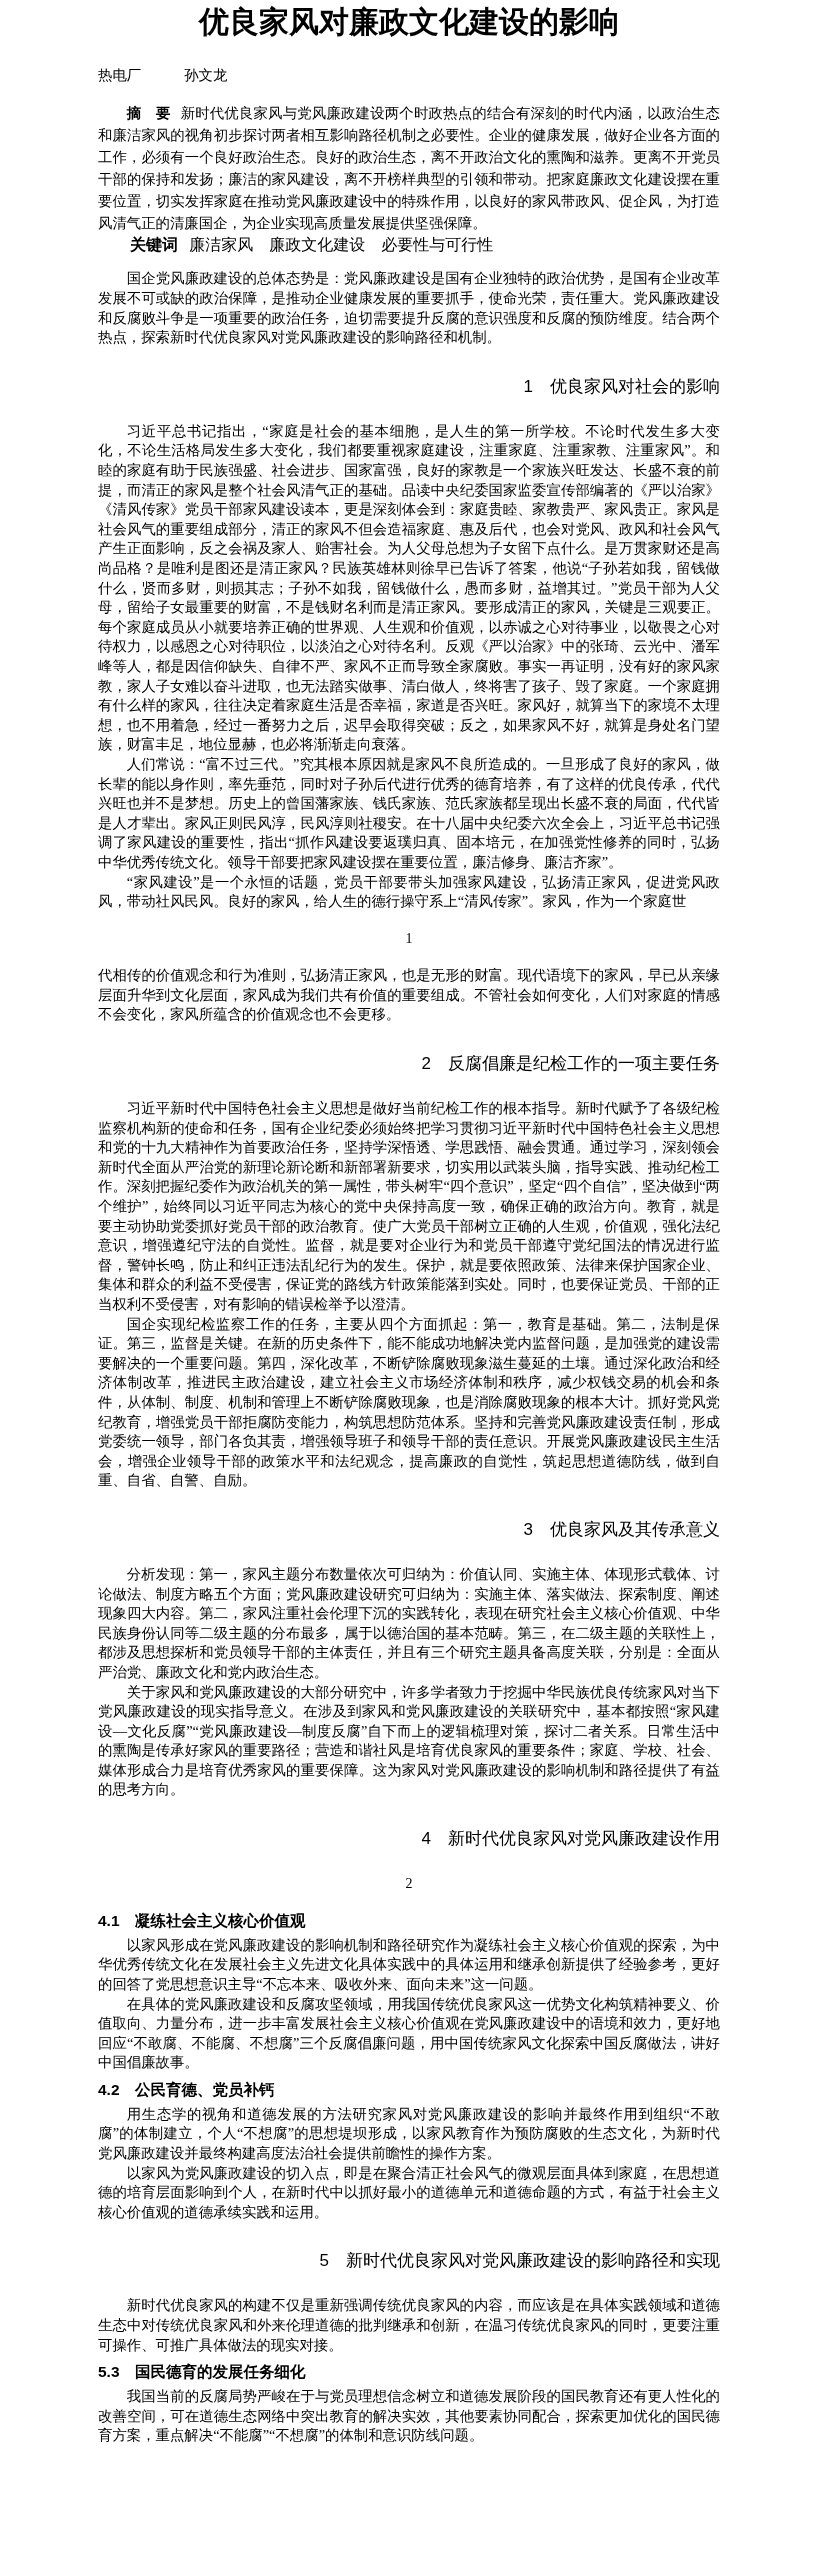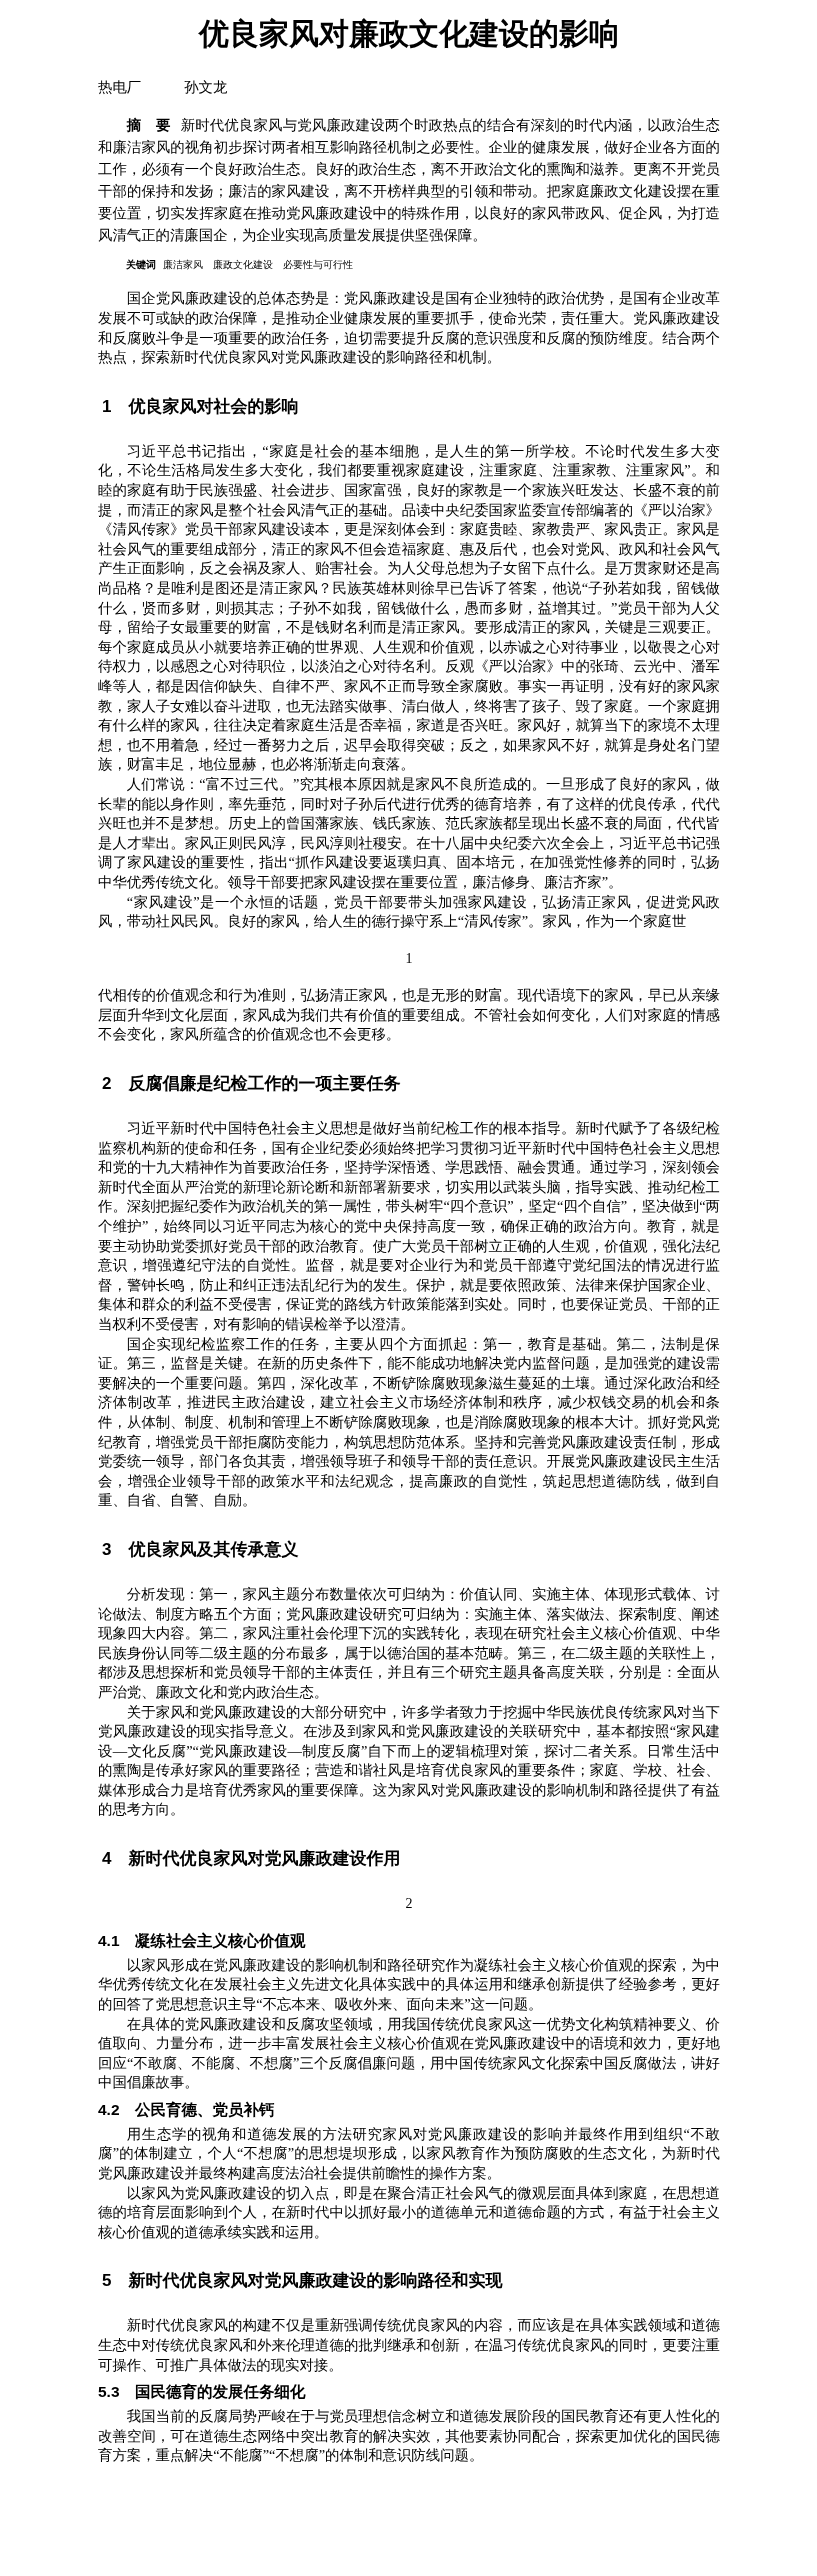--- a/index.html
+++ b/index.html
@@ -3,33 +3,33 @@
 <meta charset="utf-8">
 <style>
   html,body{margin:0;padding:0;background:#ffffff;}
   .doc{
     width:818px;height:3937px;position:relative;background:#ffffff;color:#000;
     font-family:"Liberation Serif","DejaVu Serif",serif;overflow:hidden;
   }
   .content{padding:0 98px;}
   .title{
     font-family:"Liberation Sans","DejaVu Sans",sans-serif;font-weight:bold;
-    font-size:30px;line-height:41px;text-align:center;padding-top:13px;margin:0;
+    font-size:30px;line-height:41px;text-align:center;padding-top:1px;margin:0;
   }
   .authors{text-align:left;font-size:14.4px;line-height:19.6px;margin-top:24px;}
   .authors .gap{display:inline-block;width:43px;}
   .abstract{font-size:14.4px;line-height:22px;text-align:justify;text-indent:2em;margin:16.5px 0 0 0;}
   .abstract .lbl,.keywords .lbl{font-weight:bold;margin-right:0.7em;}
-  .keywords{font-size:10px;line-height:22px;text-indent:2em;margin:8px;}
+  .keywords{font-size:16px;line-height:22px;text-indent:2em;margin:0;}
   .body-flow{margin-top:13.4px;}
   .para{font-size:14.4px;line-height:19.6px;text-align:justify;text-justify:inter-ideograph;text-indent:2em;margin:0;}
   .para.cont{text-indent:0;}
   .h1{
-    font-family:"Liberation Sans","DejaVu Sans",sans-serif;font-weight:bold;
-    font-size:17px;line-height:23px;margin:27px 0 24px 4px;
+    font-family:"Liberation Sans","DejaVu Sans",sans-serif;font-weight:normal;
+    font-size:17px;line-height:23px;margin:27px 0 24px 12px;text-align:right;
   }
   .h2{
     font-family:"Liberation Sans","DejaVu Sans",sans-serif;font-weight:bold;
     font-size:15.5px;line-height:20.6px;margin:7.2px 0 4.1px 0;
   }
   .pagenum{font-size:14px;line-height:19.6px;text-align:center;margin:17.5px 0;}
 </style>
 </head>
 <body>
 

